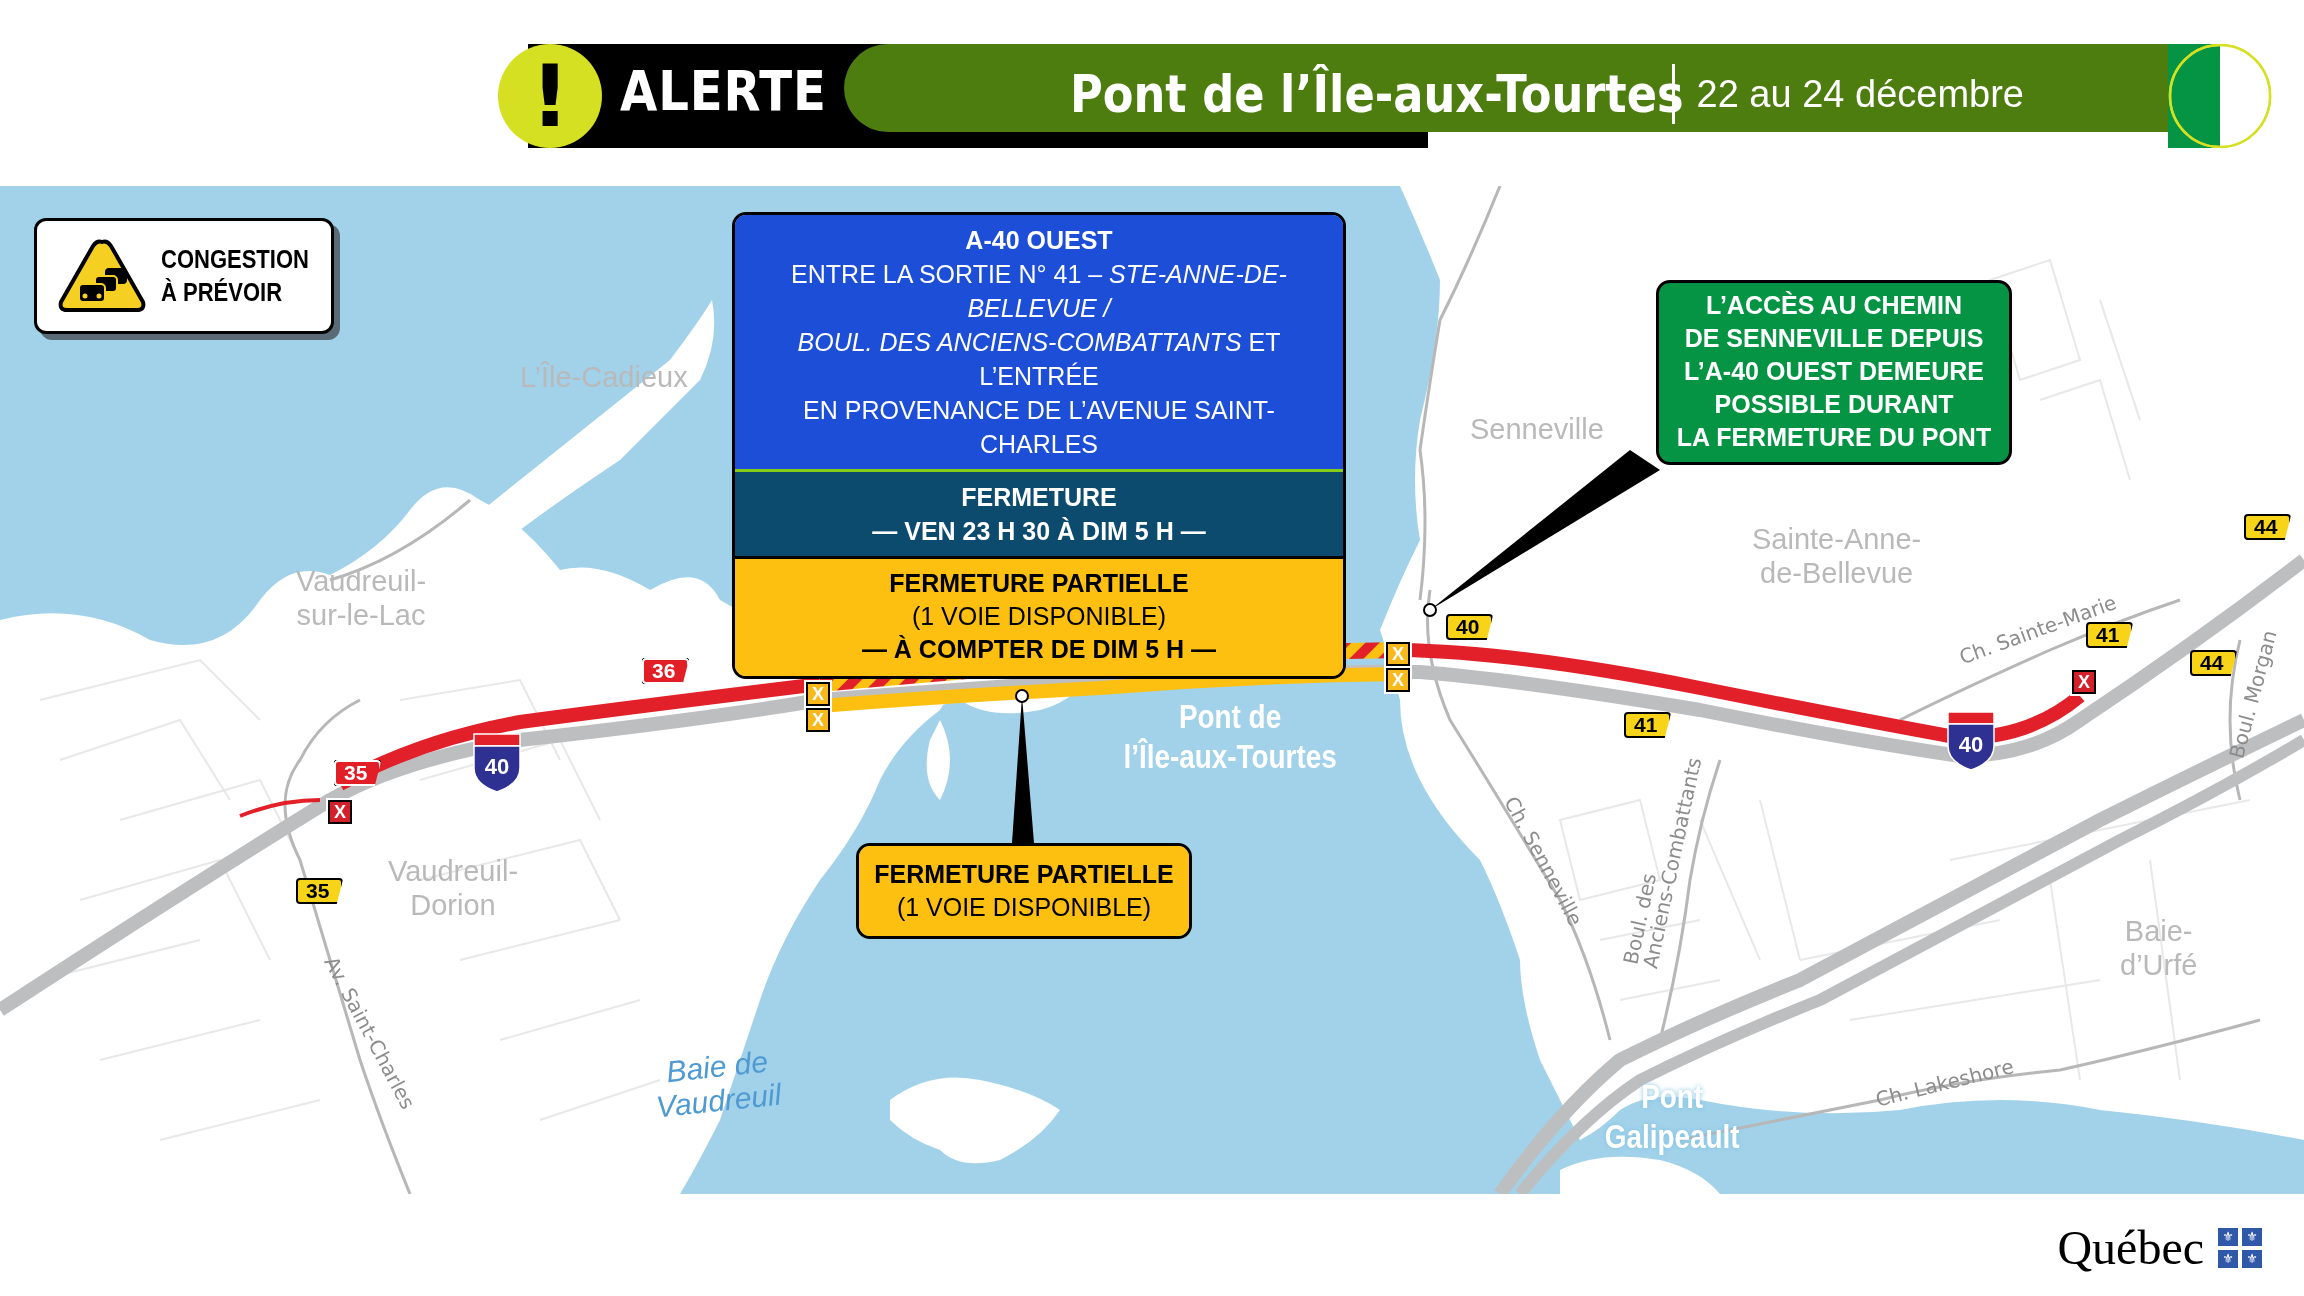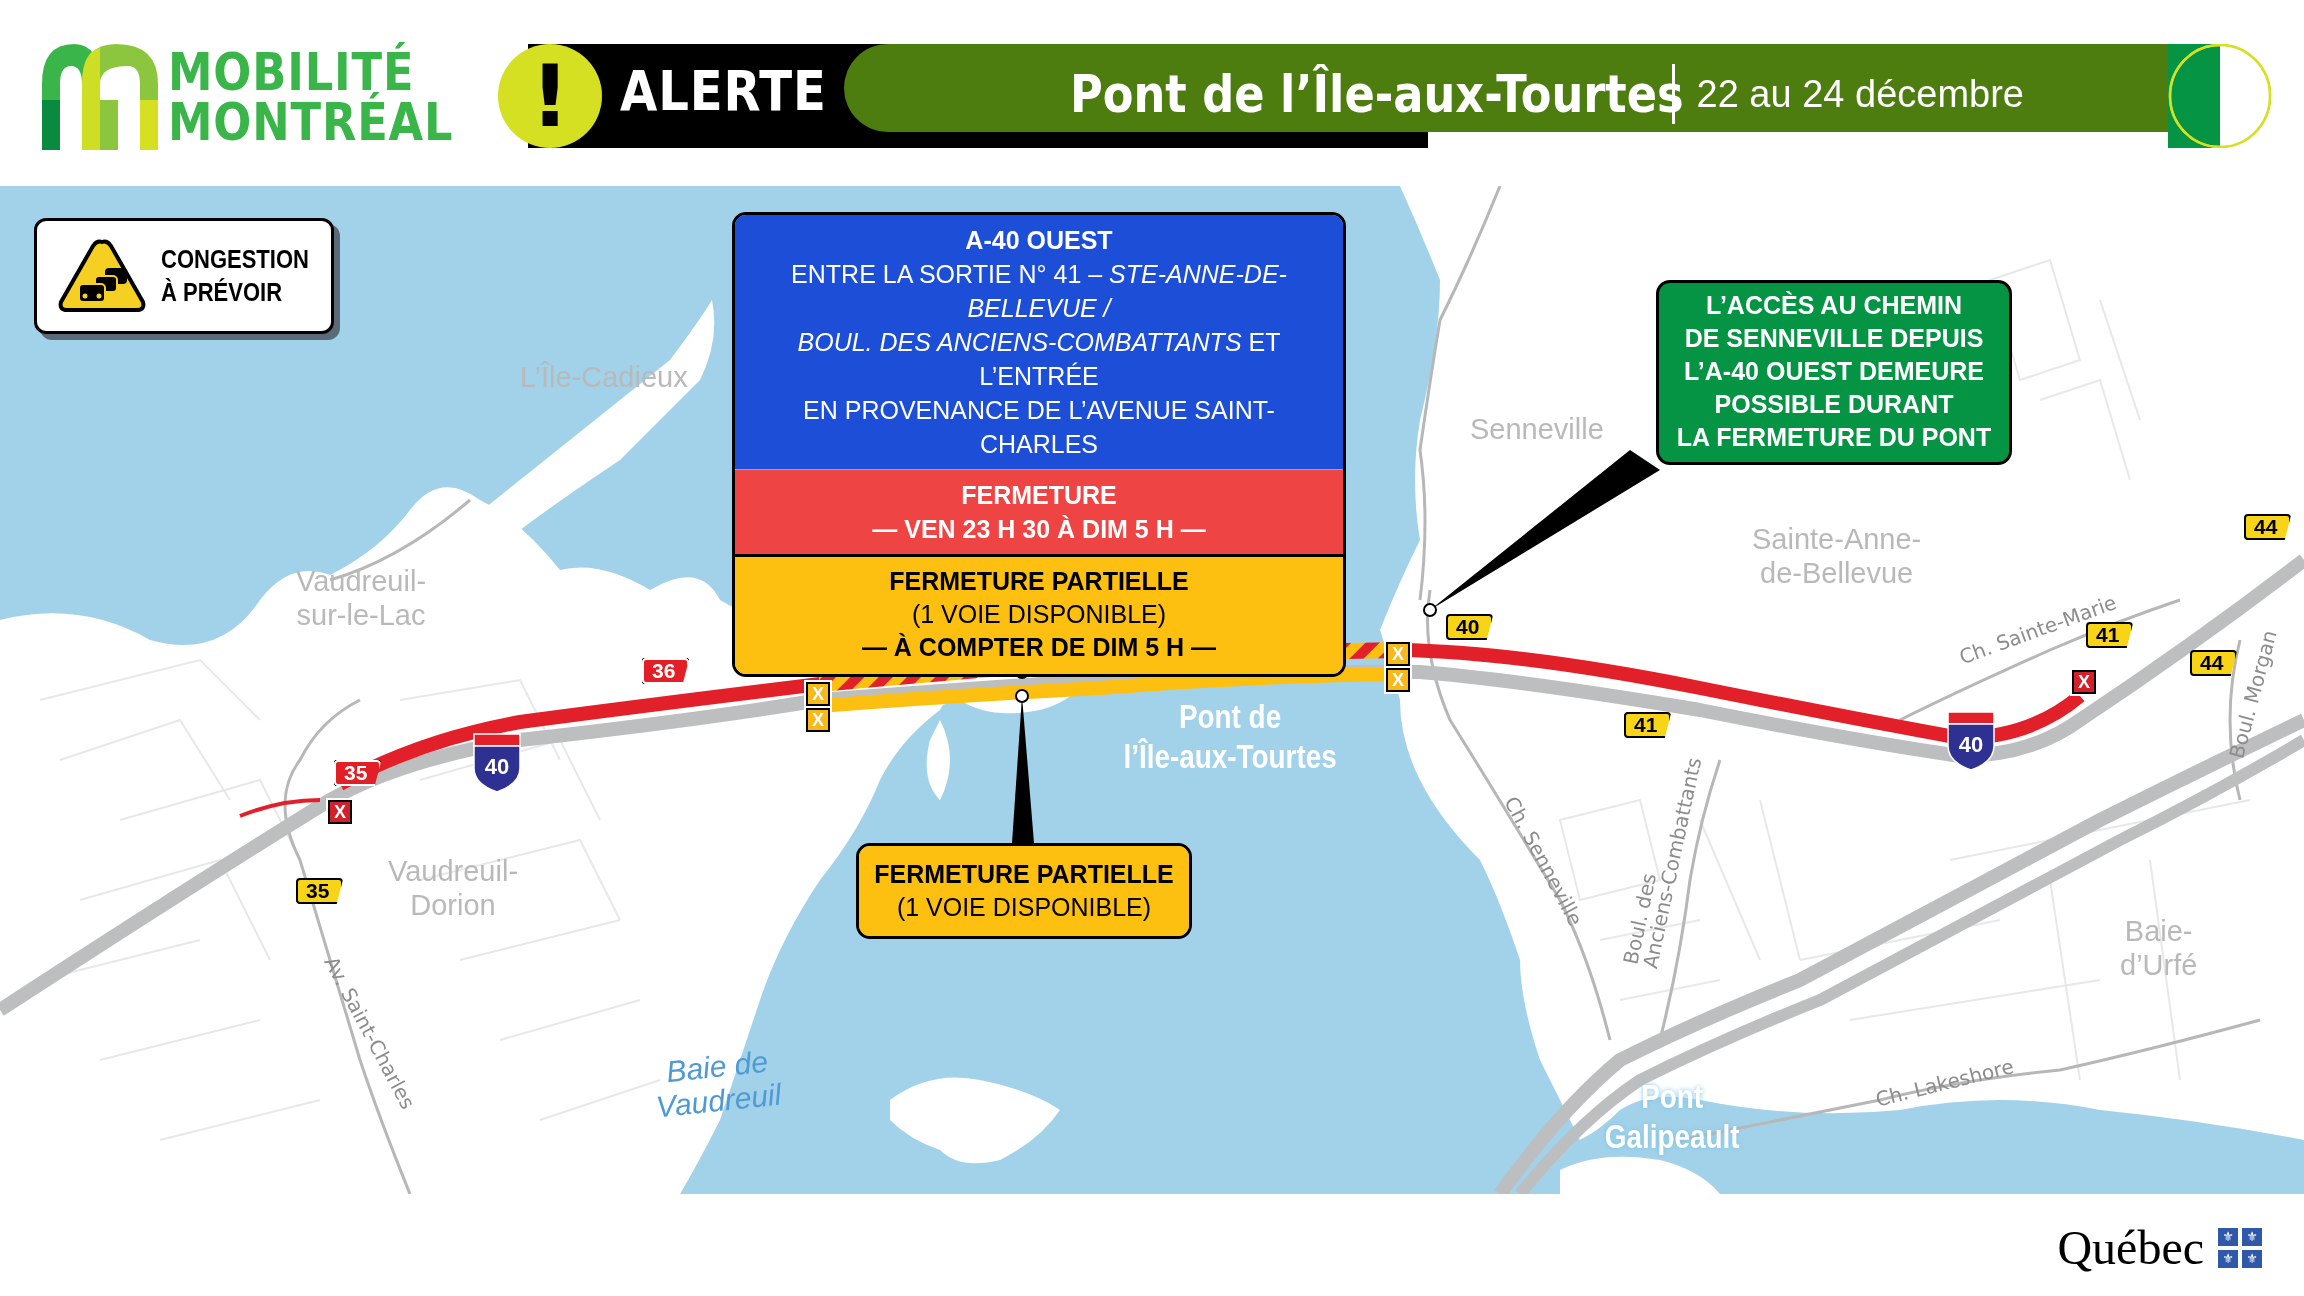--- a/index.html
+++ b/index.html
@@ -33,21 +33,21 @@
   .qflag { display: grid; grid-template-columns: 20px 20px; grid-gap: 4px; }
   .qflag span { width: 20px; height: 18px; background: #2f58a8; color: #fff; font-size: 13px; text-align: center; line-height: 18px; }
 
   
   .box { position: absolute; border: 3px solid #000; border-radius: 14px; overflow: hidden; text-align: center; font-family: "Liberation Sans", sans-serif; }
   .cong { left: 34px; top: 218px; width: 300px; height: 116px; background: #fff; border-radius: 12px; box-shadow: 6px 6px 0 #5a6a76; display: flex; align-items: center; padding-left: 20px; }
   .cong-text { font-size: 25px; font-weight: 700; text-align: left; line-height: 33px; margin-left: 14px; font-family: "Liberation Sans", sans-serif; transform: scaleX(0.88); transform-origin: left center; }
 
   .ouest { left: 732px; top: 212px; width: 614px; }
   .ouest .sec-black { background: #1d4ed8; color: #fff; padding: 8px 10px 8px; font-size: 25px; line-height: 34px; }
-  .ouest .sec-red { background: #ef4444; color: #fff; padding: 8px 7px; font-size: 25px; line-height: 34px; font-weight: 700; border-top: 1px solid #84cc16; }
+  .ouest .sec-red { background: #0c4a6e; color: #fff; padding: 8px 7px; font-size: 25px; line-height: 34px; font-weight: 700; border-top: 3px solid #84cc16; }
   .ouest .sec-yellow { background: #fdc010; color: #000; padding: 8px 10px 10px; font-size: 25px; line-height: 33px; border-top: 3px solid #000; }
   .b { font-weight: 700; }
   .i { font-style: italic; }
 
   .est { left: 856px; top: 843px; width: 336px; }
   .est .sec-black { background: #000; color: #fff; font-size: 25px; font-weight: 700; padding: 8px 0; }
   .est .sec-yellow { background: #fdc010; color: #000; font-size: 25px; line-height: 33px; padding: 12px 6px 12px; }
 
   .greenbox { left: 1656px; top: 280px; width: 356px; background: #049444; color: #fff; font-weight: 700; font-size: 25px; line-height: 33px; padding: 6px 4px 8px; border-radius: 14px; border: 3px solid #000; }
 
@@ -64,34 +64,20 @@
   .xsign.r { background: #d4202a; color: #fff; }
 
   .shield { position: absolute; width: 50px; height: 62px; }
 </style>
 </head>
 <body>
 
 <div id="root">
 
   <div class="header">
-    <div class="logo">
-      <svg class="logo-m" width="116" height="106" viewBox="0 0 116 106">
-        <path d="M0 106 V40 Q0 0 32 0 Q58 0 58 40 V106 H40 V40 Q40 22 29 22 Q18 22 18 40 V106 Z" fill="#3ab54a"></path>
-        <rect x="0" y="56" width="18" height="50" fill="#0a8a3e"></rect>
-        <path d="M40 106 V40 Q40 0 74 0 Q116 0 116 40 V106 H98 V40 Q98 22 86 22 Q58 22 58 40 V106 Z" fill="#8cc63f"></path>
-        <rect x="58" y="56" width="18" height="50" fill="#8cc63f"></rect>
-        <rect x="98" y="56" width="18" height="50" fill="#d4e021"></rect>
-        <path d="M40 40 Q40 8 58 4 L58 106 H40 Z" fill="#d4e021" opacity="0.9"></path>
-      </svg>
-      <div class="logo-text">
-        <div>MOBILITÉ</div>
-        <div>MONTRÉAL</div>
-      </div>
-    </div>
 
     <div class="alert-bar">
       <div class="alert-black"></div>
       <div class="alert-circle">
         <span class="alert-excl">!</span>
       </div>
       <div class="alert-label">ALERTE</div>
       <div class="alert-green">
         <div class="alert-title">
           <span class="t1">Pont de l’Île-aux-Tourtes</span>

